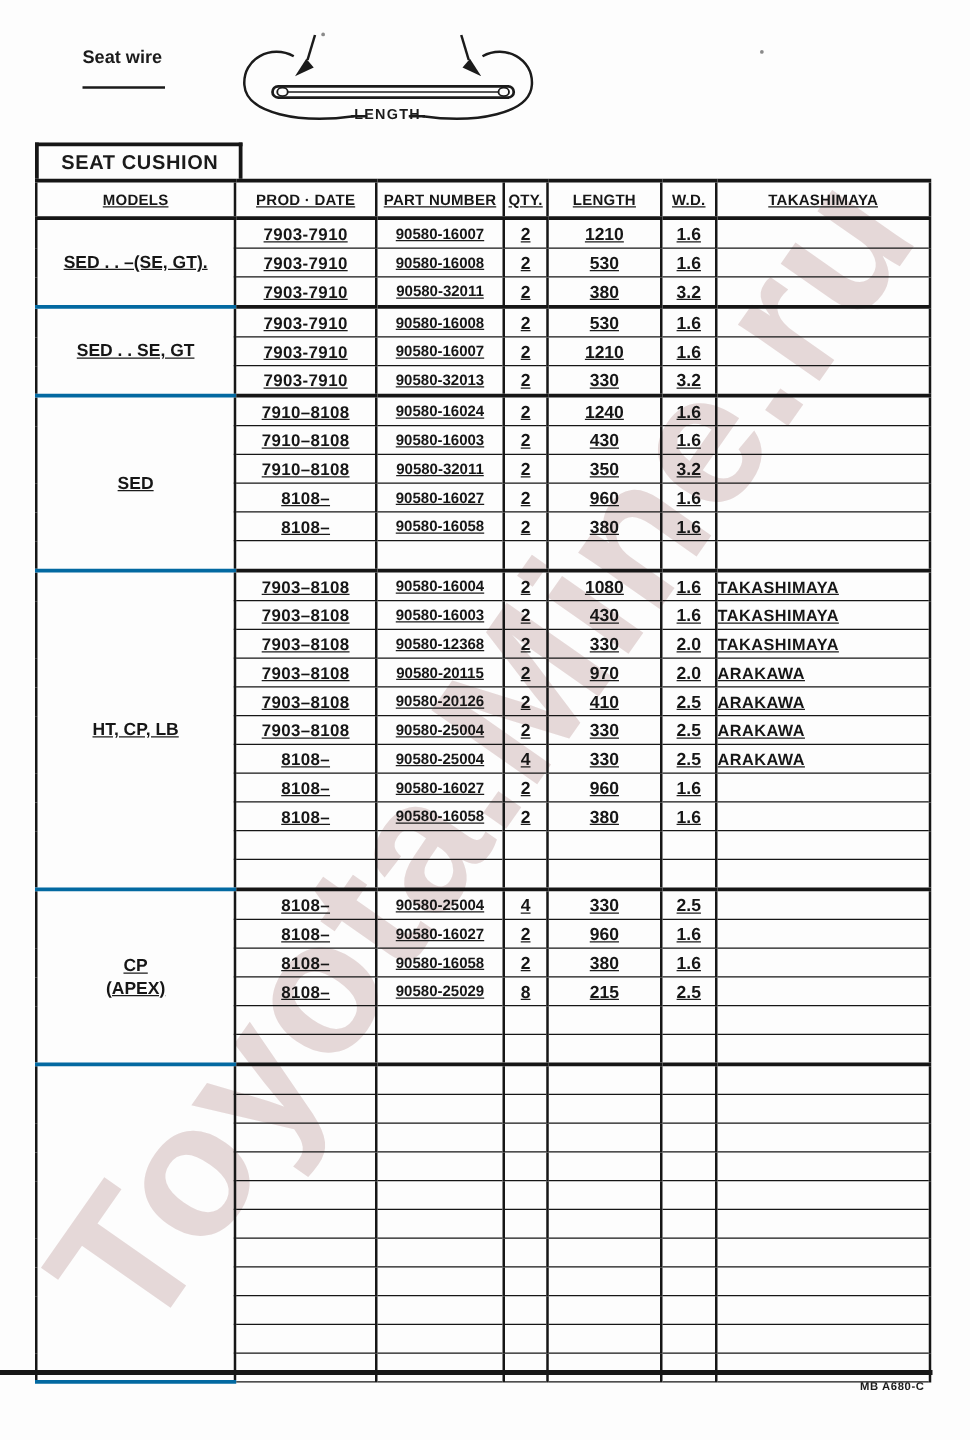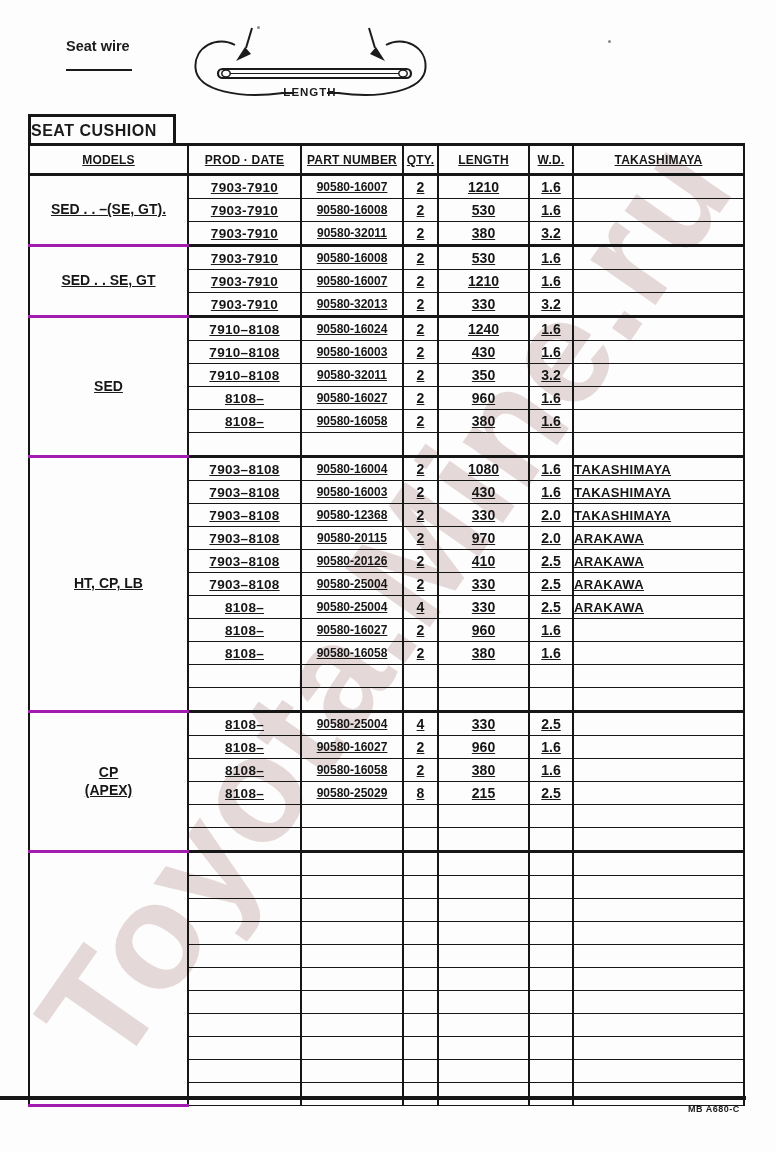--- a/index.html
+++ b/index.html
@@ -40,21 +40,21 @@
   #wire-diagram{position:absolute;left:188px;top:14px;}
   #length-label{
     position:absolute;left:281px;top:86px;width:58px;
     text-align:center;font-size:11.5px;font-weight:bold;letter-spacing:1px;
   }
   
   #section-box{
     position:absolute;left:28px;top:114px;
     width:142px;height:26px;
     border:3px solid #161616;border-bottom:none;
-    padding-left:0;
+    padding-left:18px;
     font-size:16px;font-weight:bold;letter-spacing:0.5px;
     line-height:27px;
     background:transparent;
   }
   
   #table-wrap{position:absolute;left:28px;top:143px;text-decoration:underline;}
   table{
     border-collapse:collapse;table-layout:fixed;
     width:715px;height:957px;
     background:transparent;
@@ -70,21 +70,21 @@
     border-top:3.5px solid #161616;
     border-bottom:3px solid #161616;
     height:27px;font-size:12px;letter-spacing:0.2px;
   }
   tbody td{
     height:22px;font-size:14px;
     border-top-width:1.5px;border-bottom-width:1.5px;
   }
   tbody tr.group-start td{border-top:3px solid #161616;}
   td.models{
-    border-bottom:3px solid #a21caf;
+    border-bottom:3px solid #0369a1;
     font-size:14px;white-space:pre-line;line-height:1.25;
   }
   td.part{font-size:12px;}
   td.prod{font-size:13.5px;letter-spacing:0.3px;}
   td.desc{text-align:left;font-size:13px;letter-spacing:0.4px;}
   
   #bottom-rule{position:absolute;left:0;top:1096px;width:746px;height:4px;background:#161616;}
   #footer-code{
     position:absolute;left:688px;top:1104px;width:64px;
     text-align:left;font-size:9px;font-weight:bold;letter-spacing:0.5px;

